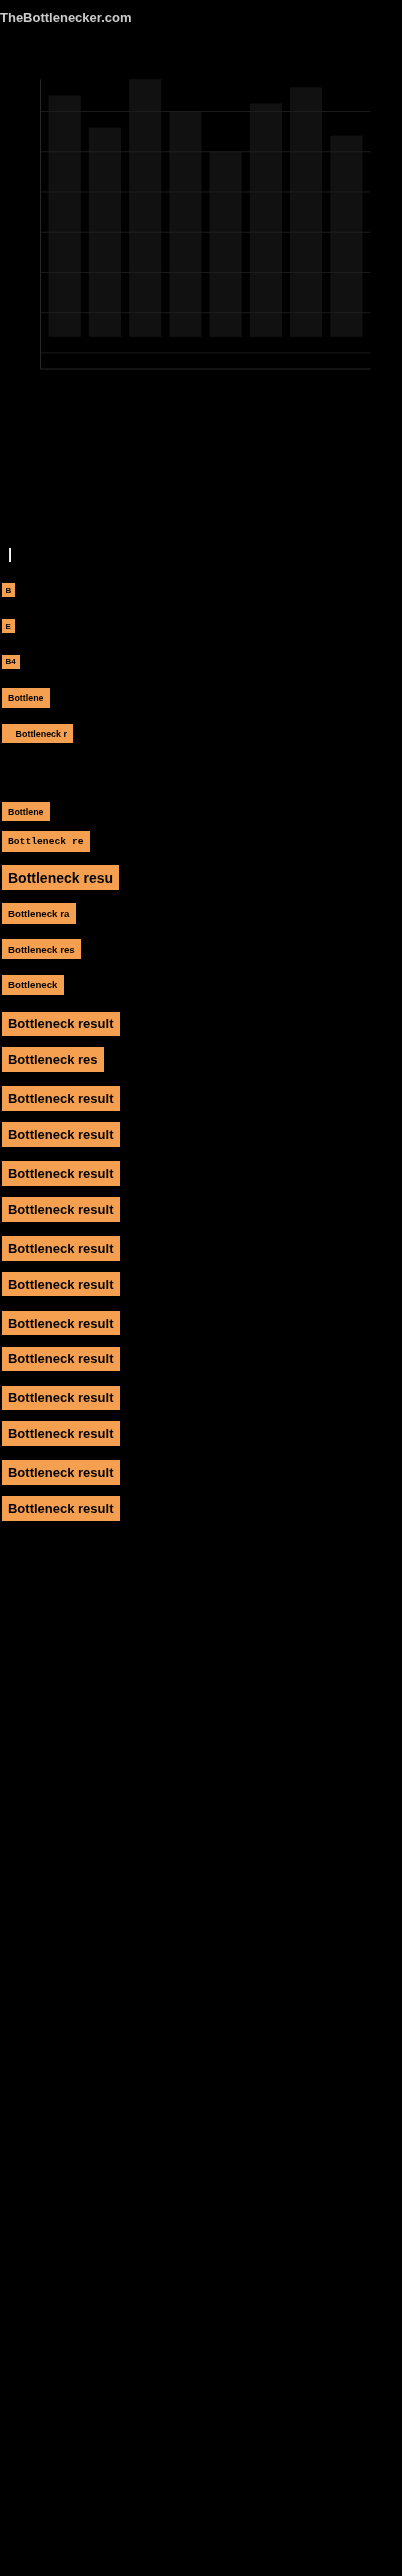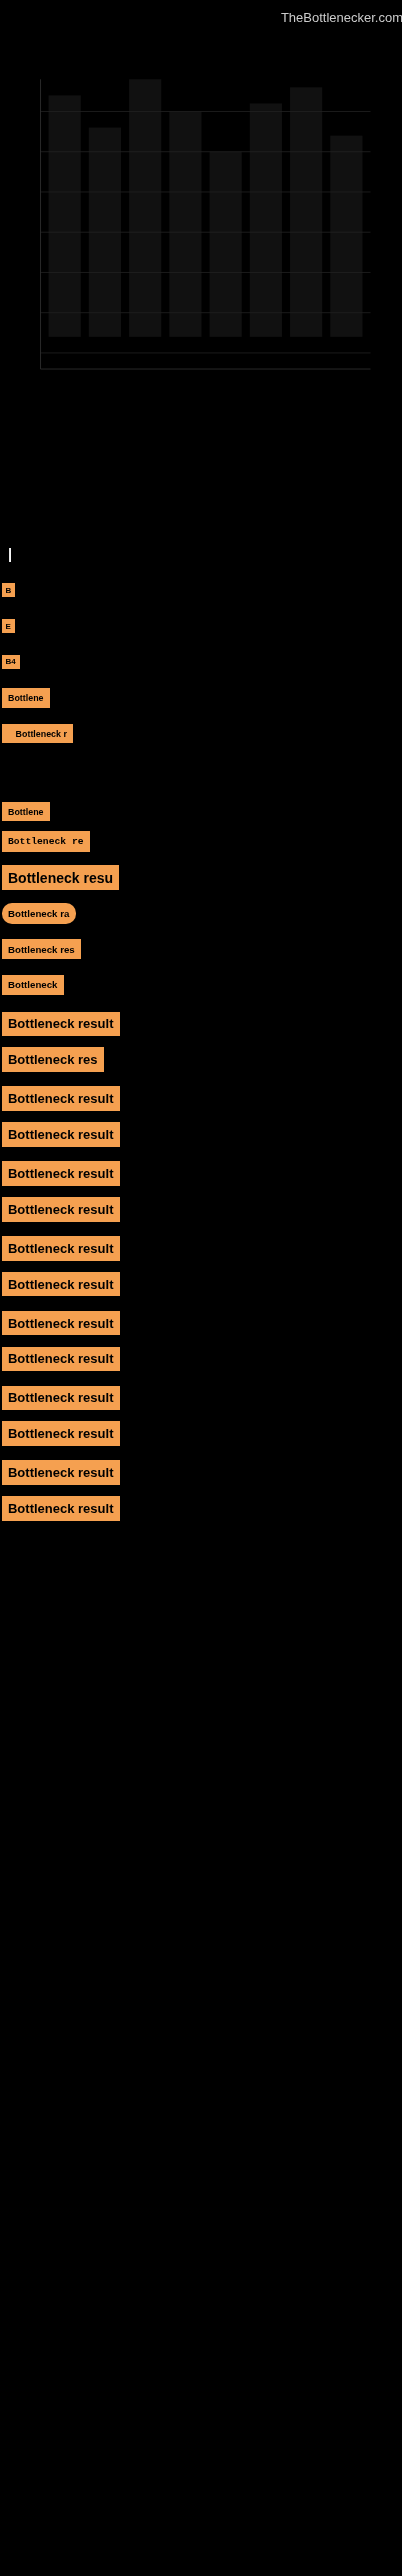--- a/index.html
+++ b/index.html
@@ -6,25 +6,25 @@
     body {
       width: 403px;
       min-height: 2576px;
       background-color: #000000;
       font-family: Arial, sans-serif;
       color: #ffffff;
       position: relative;
     }
 
     .site-title {
-      text-align: right;
+      text-align: left;
       padding: 9.7px 0 6.4px 0;
       font-size: 13px;
       color: #cccccc;
-      font-weight: normal;
+      font-weight: bold;
     }
 
     .chart-svg {
       width: 100%;
       height: 100%;
     }
 
     .section-label {
       color: #ffffff;
       font-size: 14.5px;
@@ -118,21 +118,21 @@
   <div class="bottleneck-row">
     <span class="bottleneck-label" style="font-size:8.9px;margin-top:48px;">Bottlene</span>
   </div>
   <div class="bottleneck-row">
     <span class="bottleneck-label" style="font-size:9.7px;font-family:Liberation Mono, monospace;">Bottleneck re</span>
   </div>
   <div class="bottleneck-row">
     <span class="bottleneck-label" style="font-size:14px;">Bottleneck resu</span>
   </div>
   <div class="bottleneck-row">
-    <span class="bottleneck-label" style="font-size:9.7px;border-radius:10px;">Bottleneck ra</span>
+    <span class="bottleneck-label" style="font-size:9.7px;">Bottleneck ra</span>
   </div>
   <div class="bottleneck-row">
     <span class="bottleneck-label" style="font-size:9.7px;">Bottleneck res</span>
   </div>
   <div class="bottleneck-row">
     <span class="bottleneck-label" style="font-size:9.7px;text-align:center;">Bottleneck</span>
   </div>
 
   <div class="bottleneck-row" style="margin-top:8px;">
     <span class="bottleneck-label">Bottleneck result</span>

